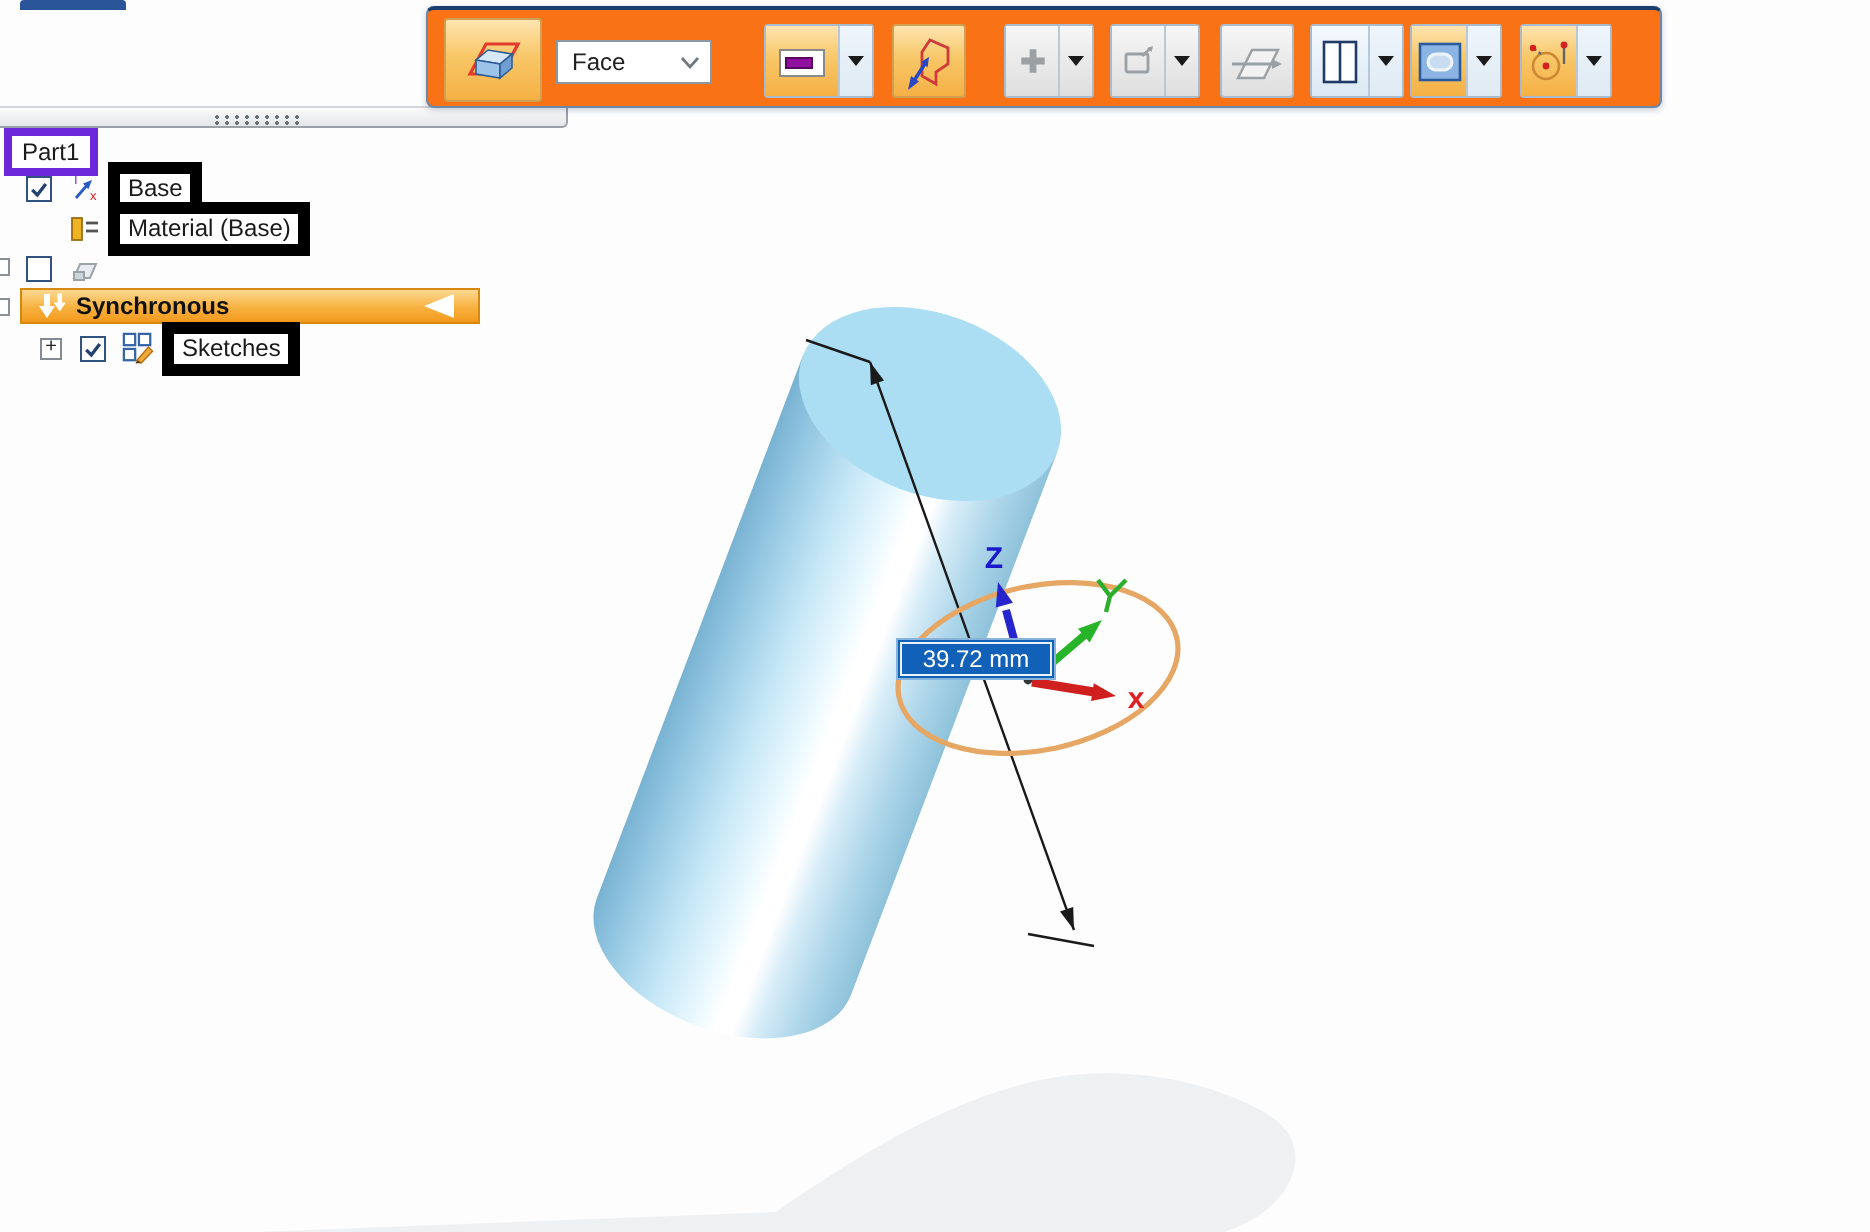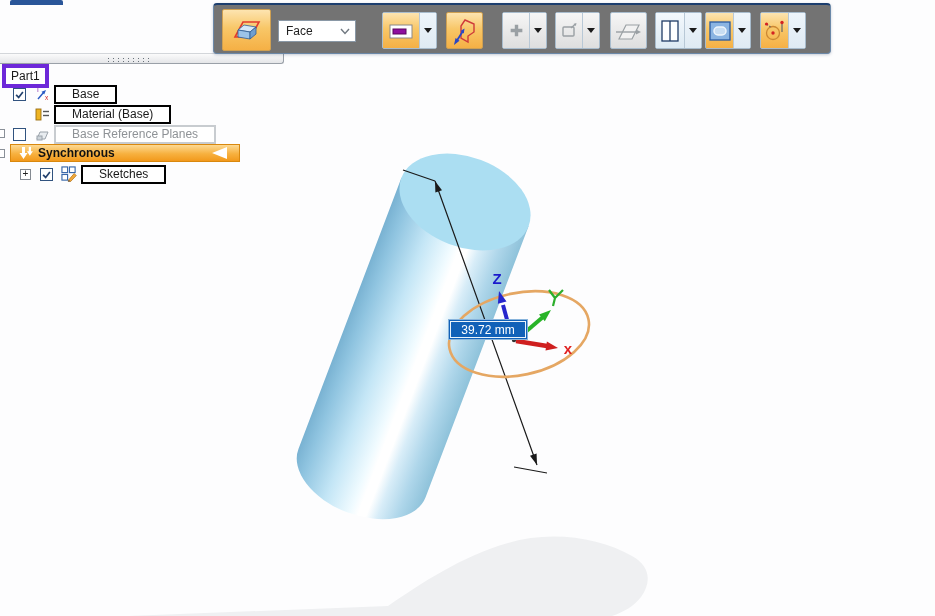--- a/index.html
+++ b/index.html
@@ -14,21 +14,21 @@
 
   
   .splitter{position:absolute;left:0;top:53px;width:284px;height:11px;z-index:6;
     background:linear-gradient(180deg,#fbfbfb,#e4e5e8);
     border-bottom:1px solid #9aa0a8;border-right:1px solid #9aa0a8;border-top:1px solid #d3d6da;
     border-bottom-right-radius:3px;box-sizing:border-box}
   .grip{position:absolute;left:106px;top:3px;width:46px;height:6px;
     background-image:radial-gradient(circle,#687078 .8px,transparent 1px);background-size:5px 3px}
 
   
-  .toolbar{position:absolute;left:213px;top:3px;width:618px;height:51px;z-index:8;background:#737373;
+  .toolbar{position:absolute;left:213px;top:3px;width:618px;height:51px;z-index:8;background:#f97316;
     border:1px solid #6b88a8;border-top:2px solid #1c3e6e;border-radius:4px;box-sizing:border-box;
     box-shadow:0 1px 3px rgba(40,60,90,.25)}
   .tbtn{position:absolute;top:7px;height:37px;border:1px solid #a8bccd;border-radius:2px;box-sizing:border-box;
     display:flex;align-items:center;justify-content:center}
   .grp{padding:0;justify-content:flex-start}
   .main-sec{height:100%;display:flex;align-items:center;justify-content:center;flex:1}
   .arrow-sec{width:16px;height:100%;border-left:1px solid #b8c8d6;display:flex;align-items:center;justify-content:center;
     background:linear-gradient(180deg,#eef5fb,#dfeaf3)}
   .tri{width:0;height:0;border-left:4px solid transparent;border-right:4px solid transparent;border-top:5px solid #1a1a1a}
   .orange{background:linear-gradient(180deg,#fde4b0,#f8c768 45%,#f5b045);border-color:#cfa052}
@@ -40,21 +40,21 @@
   .combo svg{position:absolute;right:5px;top:7px}
 
   
   .tree{position:absolute;left:0;top:62px;width:300px;z-index:6;font-size:12px;color:#1a1a1a}
   .node-box{display:inline-block;border:4px solid #6d28d9;background:#fff;padding:1px 5px;line-height:14px}
   .part1{position:absolute;left:2px;top:2px}
   .trow{position:absolute;height:18px;display:flex;align-items:center}
   .cbx{position:absolute;width:13px;height:13px;border:1px solid #31537f;background:#fff;box-sizing:border-box}
   .edgebox{position:absolute;left:0;width:5px;height:9px;border:1px solid #8a9098;border-left:none;background:#fff;box-sizing:border-box}
   .icon16{position:absolute;width:16px;height:16px}
-  .lbl{position:absolute;border:2px solid #000000;background:#fff;padding:0 16px;line-height:15px;white-space:nowrap}
+  .lbl{position:absolute;border:6px solid #000000;background:#fff;padding:0 4px;line-height:15px;white-space:nowrap}
   .lbl.gray{color:#8e9296;border-color:#c8ccd0}
   .lbl.boldlbl{font-weight:normal}
   .plusbox{position:absolute;width:11px;height:11px;border:1px solid #848a92;background:#fff;box-sizing:border-box;
     font-size:10px;line-height:8px;text-align:center;color:#222}
   .syncbar{position:absolute;left:10px;width:230px;height:18px;
     background:linear-gradient(180deg,#fdd993,#f7b13f 55%,#f2991c);
     border:1px solid #d9880e;box-sizing:border-box;display:flex;align-items:center}
   .syncbar .txt{font-weight:bold;color:#111;margin-left:4px}
   .sync-tri{position:absolute;right:12px;top:2px;width:0;height:0;
     border-top:6px solid transparent;border-bottom:6px solid transparent;border-right:15px solid #fff}
@@ -266,21 +266,20 @@
     <span class="lbl" style="left:54px">Material (Base)</span>
   </div>
 
   <div class="trow" style="left:0;top:63px;width:300px">
     <span class="edgebox" style="top:4px"></span>
     <span class="cbx" style="left:13px"></span>
     <svg class="icon16" style="left:34px" viewBox="0 0 16 16">
       <polygon points="3,13 6,6 14,6 11,13" fill="#e8ecf0" stroke="#9aa2aa" stroke-width="1"></polygon>
       <rect x="3" y="10" width="5" height="4" fill="#cdd4da" stroke="#9aa2aa" stroke-width="1"></rect>
     </svg>
-    <span class="lbl gray" style="left:54px">Base Reference Planes</span>
   </div>
 
   <div class="trow" style="left:0;top:82px;width:300px">
     <span class="edgebox" style="top:5px"></span>
     <div class="syncbar">
       <svg width="16" height="15" viewBox="0 0 16 15" style="margin-left:7px">
         <path d="M1 1 h3 v6 h2.5 l-4 6 l-4 -6 h2.5 z" transform="translate(3,0)" fill="#fff"></path>
         <path d="M1 1 h3 v6 h2.5 l-4 6 l-4 -6 h2.5 z" transform="translate(10,0) scale(0.75)" fill="#fff"></path>
       </svg>
       <span class="txt">Synchronous</span>

